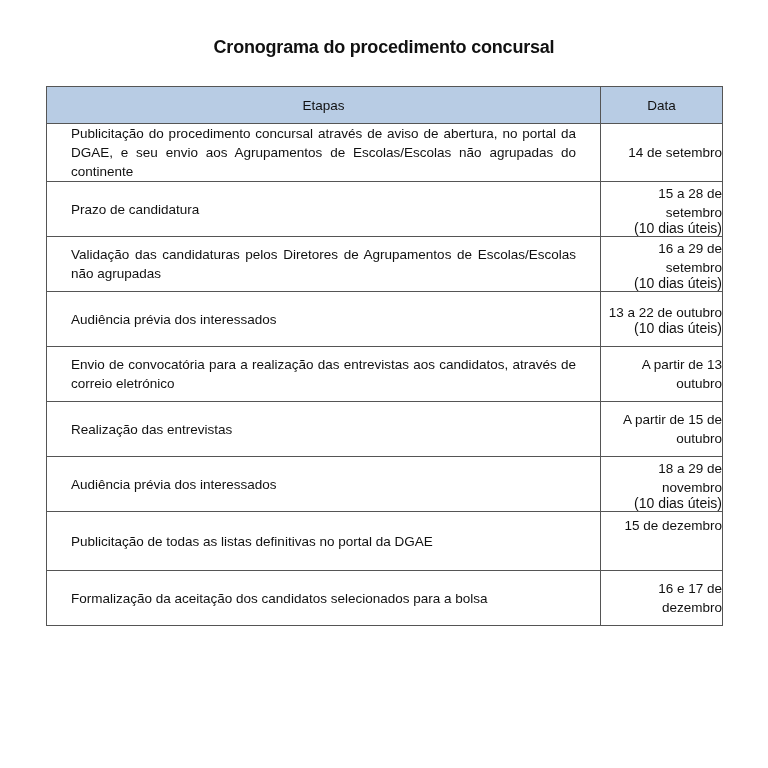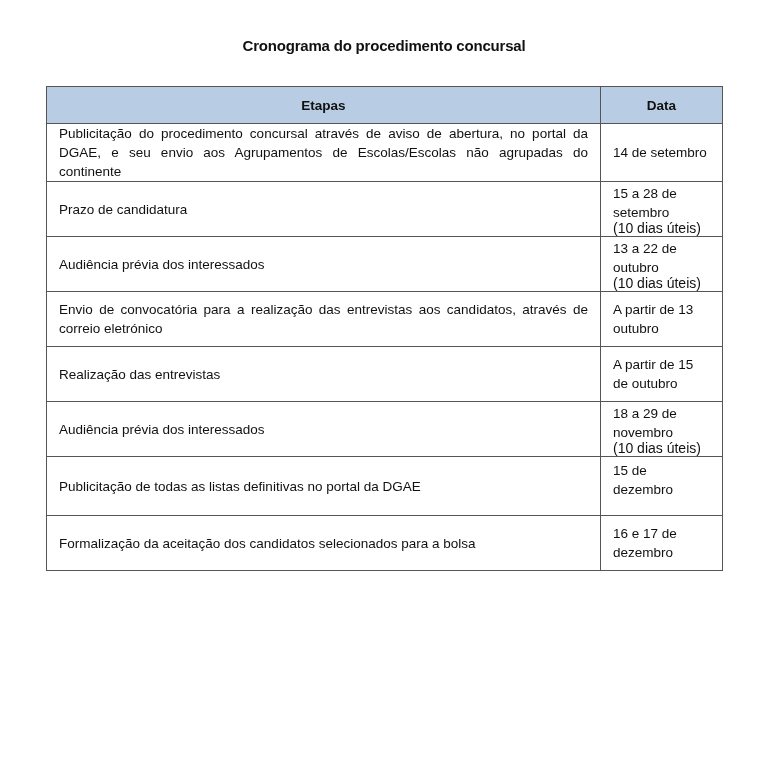--- a/index.html
+++ b/index.html
@@ -1,26 +1,26 @@
 <!DOCTYPE html>
 <html><head>
 <meta charset="utf-8">
 <style>
   html, body { margin: 0; padding: 0; background: #ffffff; }
   body { width: 768px; height: 768px; position: relative; overflow: hidden;
          font-family: "Liberation Sans", "DejaVu Sans", sans-serif; color: #111; }
   .title { position: absolute; top: 37px; left: 0; width: 768px; text-align: center;
-           font-weight: bold; font-size: 15px; letter-spacing: -0.2px; }
+           font-weight: bold; font-size: 18px; letter-spacing: -0.2px; }
   table { position: absolute; top: 86px; left: 46px; width: 676px; border-collapse: collapse;
           table-layout: fixed; }
   th, td { border: 1px solid #555; font-size: 13.5px; line-height: 19px; }
-  th { background: #b8cce4; font-weight: bold; height: 34px; }
-  td { height: 54px; padding: 0 12px; }
+  th { background: #b8cce4; font-weight: normal; height: 34px; }
+  td { height: 54px; padding: 0 24px; }
   td.etapa { text-align: justify; text-align-last: left; }
-  td.data { text-align: left; padding: 0 12px; }
+  td.data { text-align: right; padding: 0 0; }
   .col-etapa { width: 554px; }
   .col-data { width: 122px; }
   .note { display: block; font-size: 14px; line-height: 13px; }
 </style>
 </head>
 <body>
 
 <div class="title">Cronograma do procedimento concursal</div>
 
 <table>
@@ -37,20 +37,24 @@
   <tbody>
     <tr>
       <td class="etapa">Publicitação do procedimento concursal através de aviso de abertura, no portal da DGAE, e seu envio aos Agrupamentos de Escolas/Escolas não agrupadas do continente</td>
       <td class="data"><span>14 de setembro</span></td>
     </tr>
     <tr>
       <td class="etapa">Prazo de candidatura</td>
       <td class="data"><span>15 a 28 de setembro</span><span class="note">(10 dias úteis)</span></td>
     </tr>
     <tr>
+      <td class="etapa">Validação das candidaturas pelos Diretores de Agrupamentos de Escolas/Escolas não agrupadas</td>
+      <td class="data"><span>16 a 29 de setembro</span><span class="note">(10 dias úteis)</span></td>
+    </tr>
+    <tr>
       <td class="etapa">Audiência prévia dos interessados</td>
       <td class="data"><span>13 a 22 de outubro</span><span class="note">(10 dias úteis)</span></td>
     </tr>
     <tr>
       <td class="etapa">Envio de convocatória para a realização das entrevistas aos candidatos, através de correio eletrónico</td>
       <td class="data"><span>A partir de 13 outubro</span></td>
     </tr>
     <tr>
       <td class="etapa">Realização das entrevistas</td>
       <td class="data"><span>A partir de 15 de outubro</span></td>

